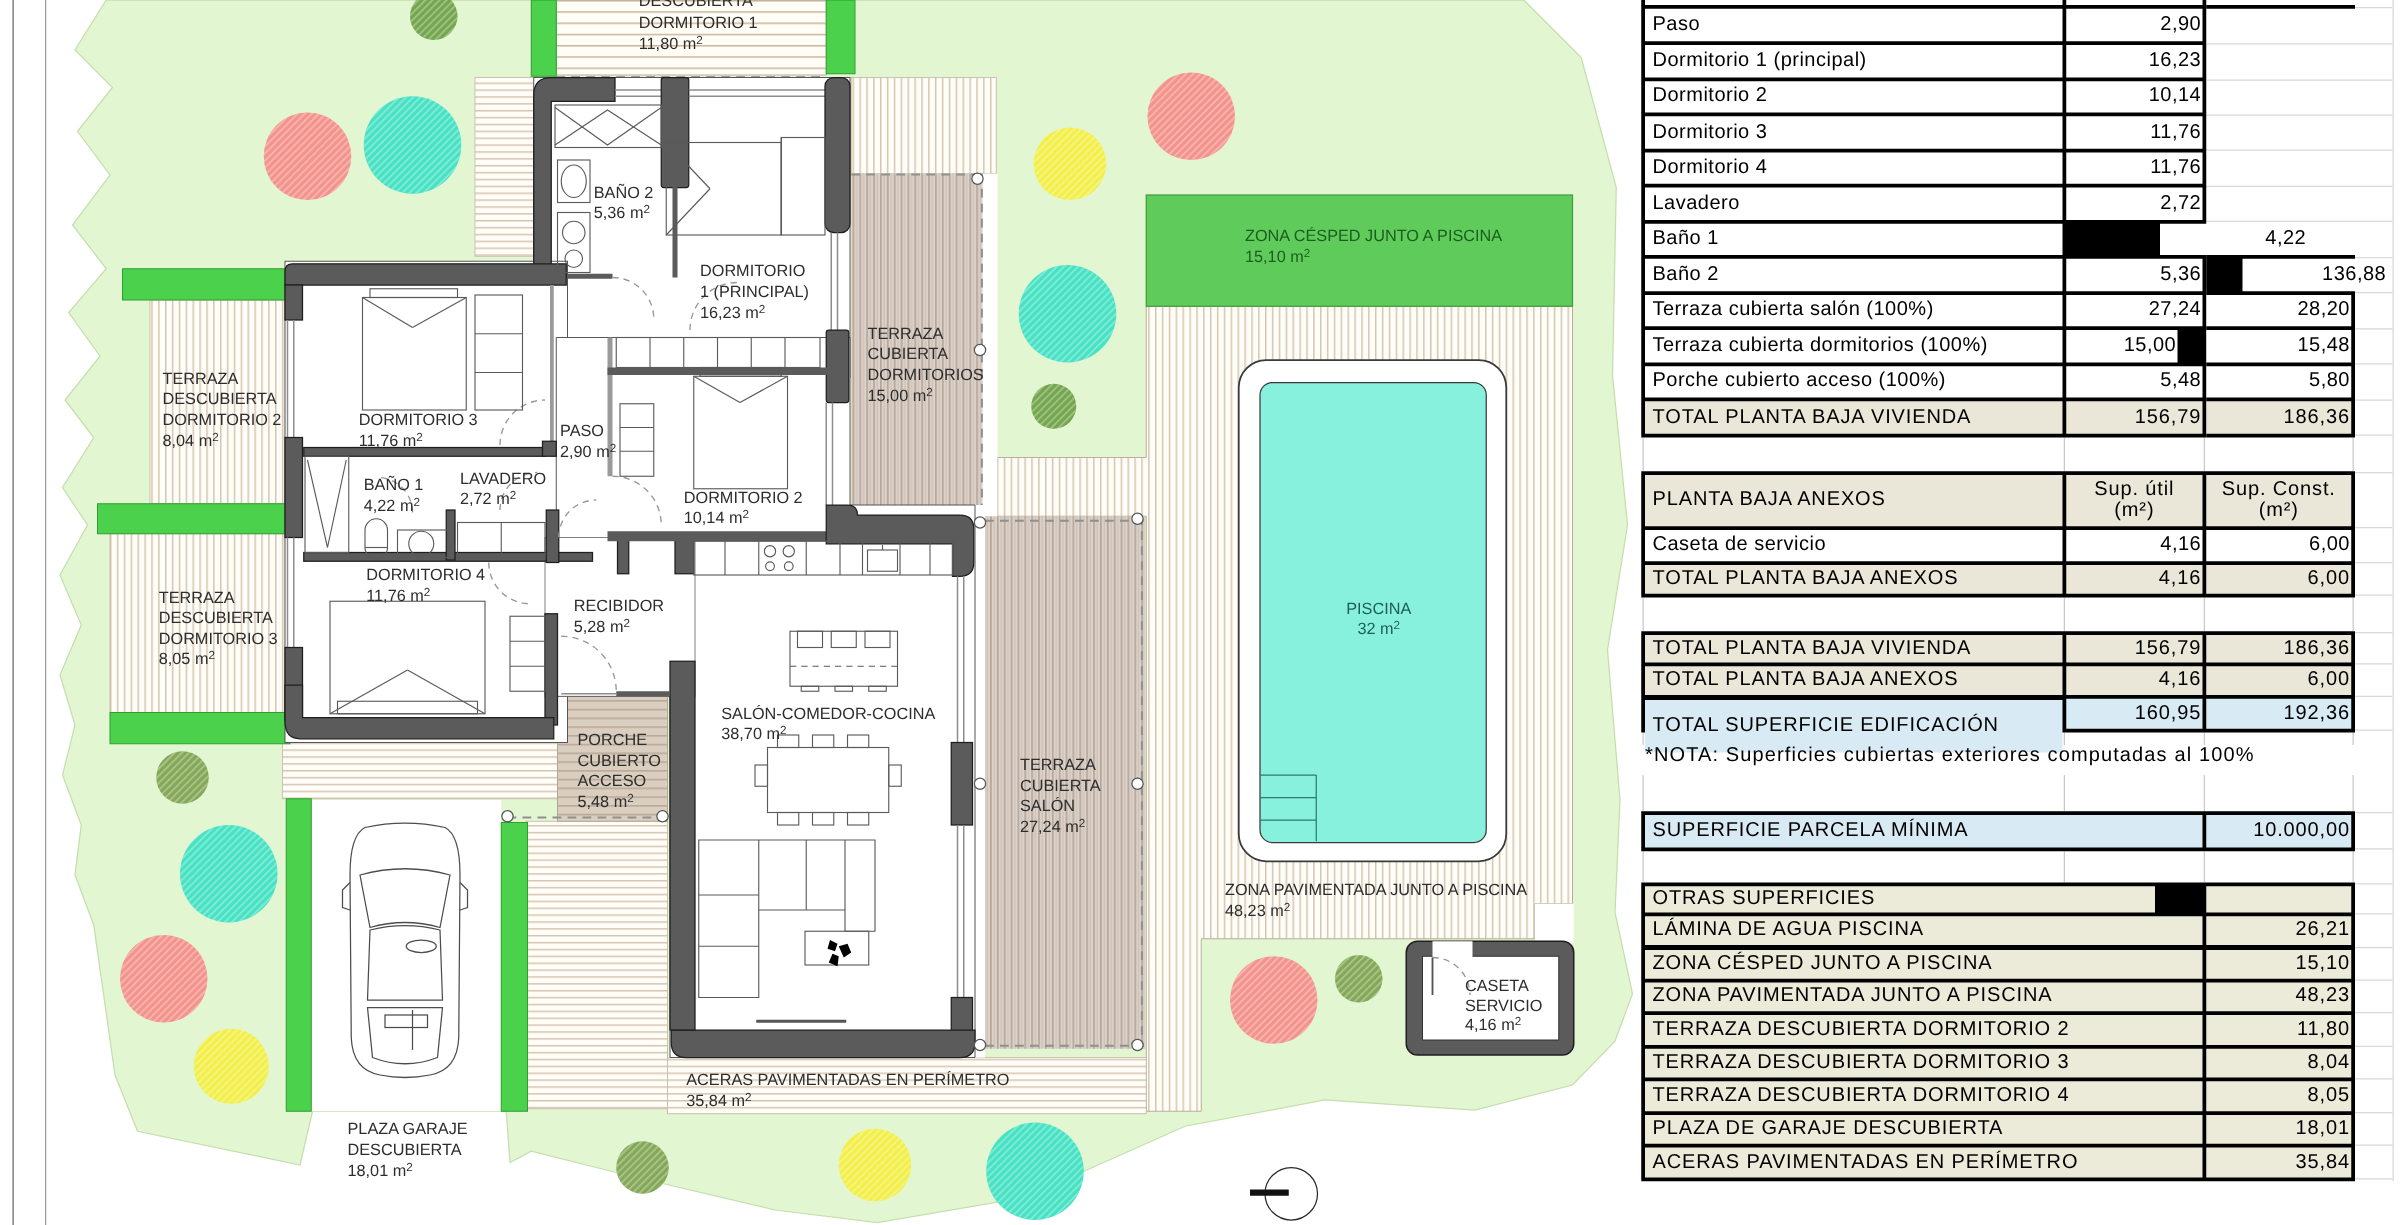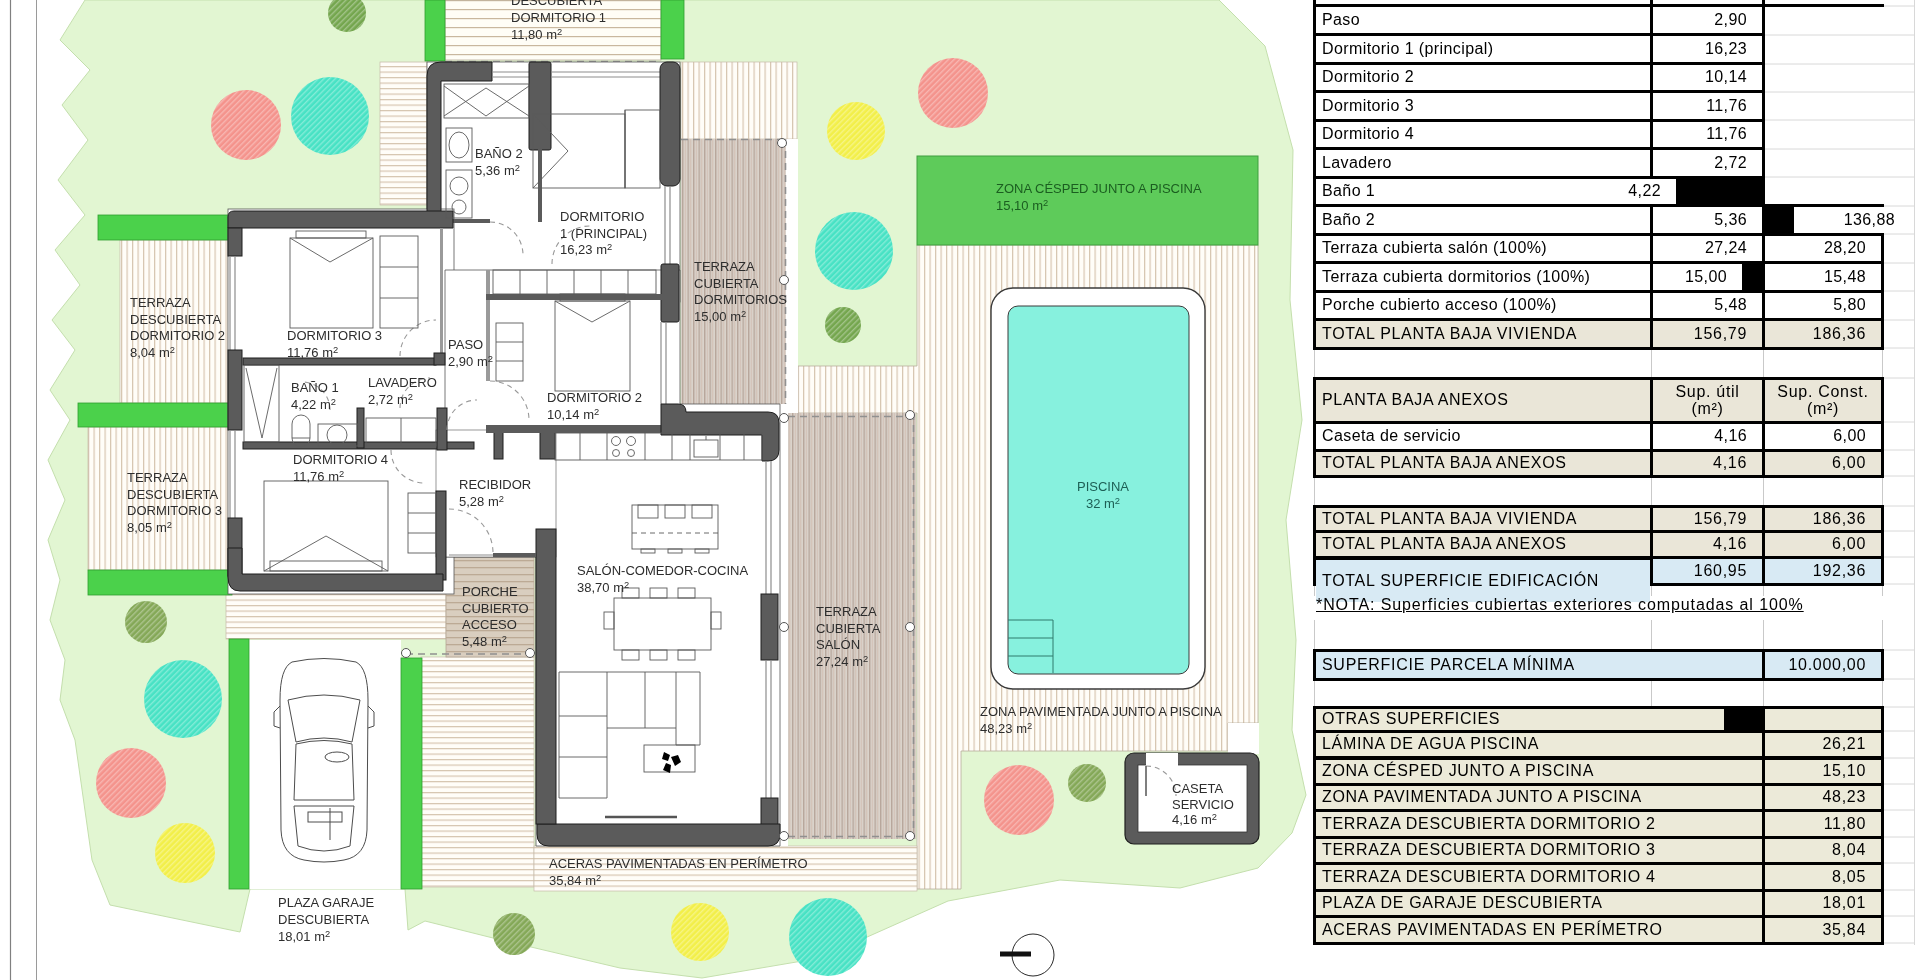--- a/index.html
+++ b/index.html
@@ -1,27 +1,27 @@
 <!DOCTYPE html>
 <html><head>
 <meta charset="utf-8">
 <style>
 html,body{margin:0;padding:0;background:#fff;}
 #page{position:relative;width:1920px;height:980px;background:#fff;overflow:hidden;font-family:"Liberation Sans",sans-serif;}
 #plan{position:absolute;left:0;top:0;}
 .k{position:absolute;background:#000;}
 .c{position:absolute;box-sizing:border-box;background:#fff;font:16px/1.05 "Liberation Sans",sans-serif;letter-spacing:0.4px;color:#000;white-space:nowrap;display:flex;align-items:center;}
 .l{padding-left:6px;justify-content:flex-start;}
-.v{padding-right:15px;justify-content:flex-end;}
+.v{padding-right:1px;justify-content:flex-end;}
 .ctr{justify-content:center;text-align:center;}
 .b{font-weight:normal;letter-spacing:0.7px;}
 .bg1{background:#eae6d8;}
 .bg2{background:#d8eaf4;}
 .bg3{background:#ecead9;}
-.nota{position:absolute;background:transparent;font:16px "Liberation Sans",sans-serif;letter-spacing:0.9px;color:#000;white-space:nowrap;text-decoration:underline;}
+.nota{position:absolute;background:transparent;font:16px "Liberation Sans",sans-serif;letter-spacing:0.9px;color:#000;white-space:nowrap;}
 </style>
 </head>
 <body>
 <div id="page">
 <svg id="plan" width="1920" height="980" viewBox="0 0 1920 980">
 <defs>
 <pattern id="pv" width="5.5" height="8" patternUnits="userSpaceOnUse">
           <rect width="5.5" height="8" fill="#fffdf8"></rect>
           <rect width="1.2" height="8" fill="#d6c5b0"></rect>
         </pattern>
@@ -654,21 +654,21 @@
 <div class="c v" style="left:1653px;top:36px;width:109px;height:26px">16,23</div>
 <div class="c l" style="left:1316px;top:65px;width:334px;height:25px">Dormitorio 2</div>
 <div class="c v" style="left:1653px;top:65px;width:109px;height:25px">10,14</div>
 <div class="c l" style="left:1316px;top:93px;width:334px;height:26px">Dormitorio 3</div>
 <div class="c v" style="left:1653px;top:93px;width:109px;height:26px">11,76</div>
 <div class="c l" style="left:1316px;top:122px;width:334px;height:25px">Dormitorio 4</div>
 <div class="c v" style="left:1653px;top:122px;width:109px;height:25px">11,76</div>
 <div class="c l" style="left:1316px;top:150px;width:334px;height:26px">Lavadero</div>
 <div class="c v" style="left:1653px;top:150px;width:109px;height:26px">2,72</div>
 <div class="c l" style="left:1316px;top:179px;width:334px;height:25px">Baño 1</div>
-<div class="c v" style="left:1558px;top:179px;width:118px;height:25px">4,22</div>
+<div class="c v" style="left:1728px;top:179px;width:118px;height:25px">4,22</div>
 <div class="c l" style="left:1316px;top:207px;width:334px;height:26px">Baño 2</div>
 <div class="c v" style="left:1653px;top:207px;width:109px;height:26px">5,36</div>
 <div class="c v" style="left:1794px;top:207px;width:116px;height:26px">136,88</div>
 <div class="c l" style="left:1316px;top:236px;width:334px;height:25px">Terraza cubierta salón (100%)</div>
 <div class="c v" style="left:1653px;top:236px;width:109px;height:25px">27,24</div>
 <div class="c v" style="left:1765px;top:236px;width:116px;height:25px">28,20</div>
 <div class="c l" style="left:1316px;top:264px;width:334px;height:26px">Terraza cubierta dormitorios (100%)</div>
 <div class="c v" style="left:1653px;top:264px;width:89px;height:26px">15,00</div>
 <div class="c v" style="left:1765px;top:264px;width:116px;height:26px">15,48</div>
 <div class="c l" style="left:1316px;top:293px;width:334px;height:25px">Porche cubierto acceso (100%)</div>

